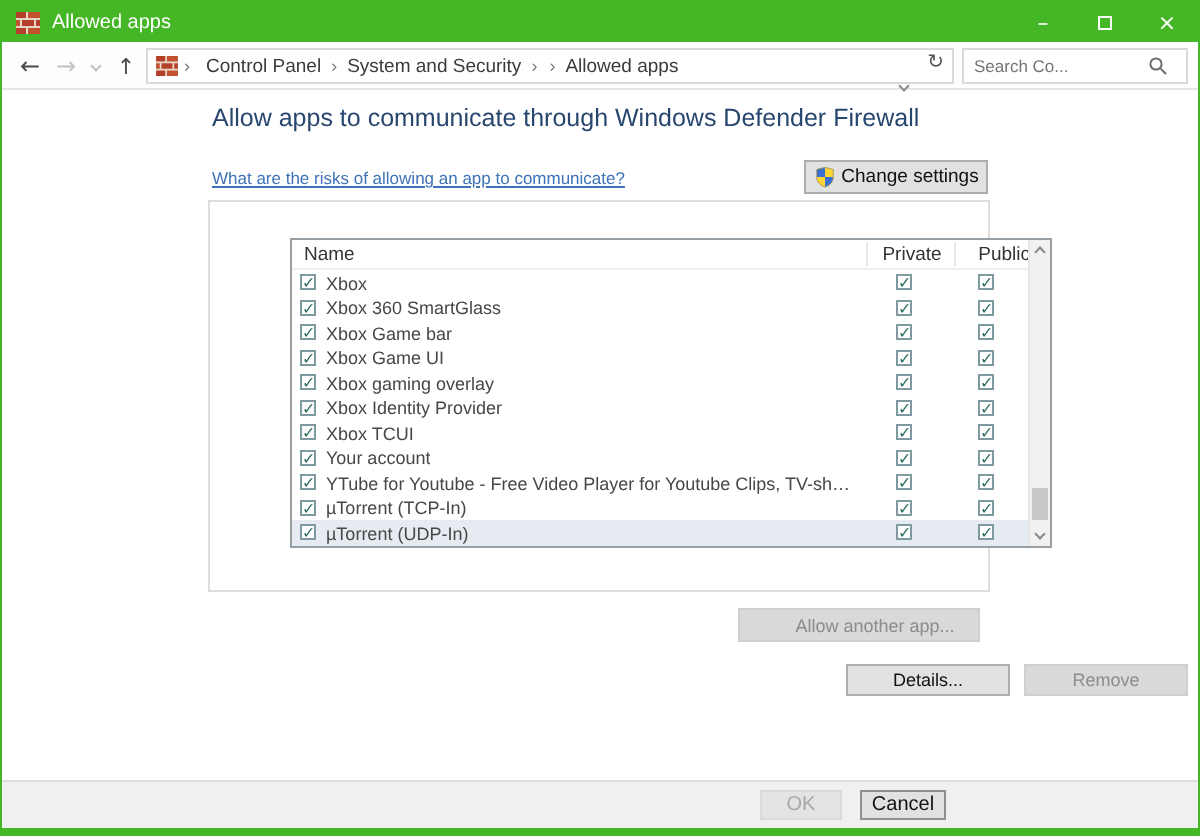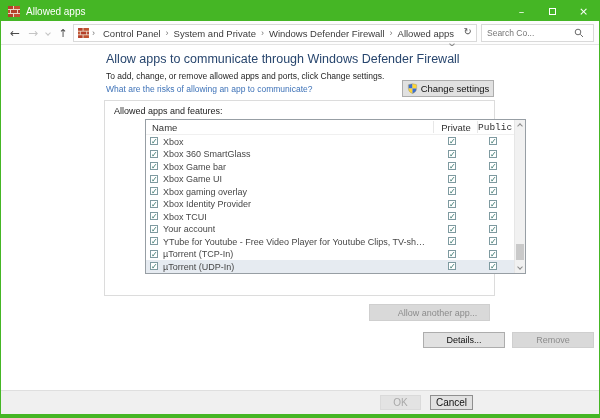--- a/index.html
+++ b/index.html
@@ -26,31 +26,31 @@
   .searchbox{position:absolute;left:480px;top:3px;width:113px;height:18px;border:1px solid #d9d9d9;background:#fff;display:flex;align-items:center;}
   .searchbox input{border:0;outline:0;width:92px;font-size:8.5px;color:#555;padding:0 0 0 5px;font-family:"Liberation Sans","DejaVu Sans",sans-serif;background:transparent;}
   .chev{display:inline-block;width:4px;height:4px;border-right:1px solid #8a8a8a;border-bottom:1px solid #8a8a8a;}
   .chev.down{transform:rotate(45deg);}
   .chev.up{transform:rotate(-135deg);}
   .chev.dim{border-color:#c4c4c4;}
   
   .content{position:absolute;left:0;top:45px;width:100%;height:395px;background:#fff;}
   .heading{position:absolute;left:105px;top:6px;font-size:12.5px;color:#28466e;}
   .desc{position:absolute;left:105px;top:25px;font-size:8.5px;color:#1f1f1f;}
-  .risk-link{position:absolute;left:105px;top:38px;font-size:8.5px;color:#3f73b8;cursor:pointer;}
+  .risk-link{position:absolute;left:105px;top:38px;font-size:8.5px;color:#3f73b8;cursor:pointer;text-decoration:underline;}
   .btn{background:#e1e1e1;border:1px solid #adadad;color:#111;text-align:left;display:flex;align-items:center;justify-content:center;font-size:9px;cursor:default;}
   .btn.disabled{background:#d9d9d9;border-color:#cfcfcf;color:#8c8c8c;}
   .change-settings{position:absolute;left:401px;top:34px;width:92px;height:17px;gap:3px;font-size:9.5px;}
   .groupbox{position:absolute;left:103px;top:54px;width:391px;height:196px;border:1px solid #dcdcdc;background:#fff;}
   .group-label{position:absolute;left:9px;top:5px;font-size:9px;color:#222;}
   .list{position:absolute;left:5px;top:18px;width:381px;height:155px;border:1px solid #979ea4;background:#fff;margin-left:35px;}
   .list-header{position:absolute;left:0;top:0;width:369px;height:15px;font-size:9.5px;color:#333;background:#fff;border-bottom:1px solid #f0f0f0;}
   .col-name{position:absolute;left:6px;top:2px;}
   .col-private{position:absolute;left:288px;width:44px;top:2px;text-align:center;}
-  .col-public{position:absolute;left:332px;width:37px;top:2px;text-align:left;font-family:Liberation Mono, monospace;}
+  .col-public{position:absolute;left:332px;width:37px;top:2px;text-align:right;}
   .hsep{position:absolute;top:1px;width:1px;height:12px;background:#e7e7e7;}
   .rows{position:absolute;left:0;top:15px;width:369px;height:138px;overflow:hidden;}
   .row{position:relative;width:100%;height:12.5px;font-size:9px;color:#474747;}
   .row.selected{background:#e6ebf1;}
   .cb{position:absolute;top:2px;width:8px;height:8px;border:1px solid #7e9aa0;background:#fff;font-size:8px;line-height:7px;text-align:center;color:#2c6e64;font-family:"DejaVu Sans",sans-serif;}
   .cb-name{left:4px;}
   .cb-private{left:302px;}
   .cb-public{left:343px;}
   .app-name{position:absolute;left:17px;top:1.5px;max-width:266px;white-space:nowrap;overflow:hidden;text-overflow:ellipsis;}
   .scrollbar{position:absolute;right:0;top:0;width:11px;height:153px;background:#f1f1f1;border-left:1px solid #e6e6e6;}
@@ -121,44 +121,42 @@
             <rect x="3" y="4" width="6" height="3" fill="#b5402a"></rect>
             <rect x="10" y="4" width="2" height="3" fill="#b5402a"></rect>
           <rect x="0" y="8" width="5" height="3" fill="#b5402a"></rect>
             <rect x="6" y="8" width="6" height="3" fill="#c1512f"></rect>
         </svg>
       </span>
       <span class="crumb-sep">›</span>
       <div class="crumbs">
           <span class="crumb">Control Panel</span>
           <span class="crumb-sep">›</span>
-          <span class="crumb">System and Private</span>
+          <span class="crumb">System and Security</span>
           <span class="crumb-sep">›</span>
-          <span class="crumb">Windows Defender Firewall</span>
           <span class="crumb-sep">›</span>
           <span class="crumb">Allowed apps</span>
         </div>
       <span class="addr-chev"><span class="chev down"></span></span>
       <span class="addr-refresh"><span>↻</span></span>
     </div>
 
     <div class="searchbox">
       <input type="text" placeholder="Search Co..." style="">
       <span style="display:inline-flex;">
         <svg width="10" height="10" viewBox="0 0 10 10">
           <circle cx="4" cy="4" r="2.8" fill="none" stroke="#6b6b6b" stroke-width="1"></circle>
           <line x1="6.3" y1="6.3" x2="9" y2="9" stroke="#6b6b6b" stroke-width="1"></line>
         </svg>
       </span>
     </div>
   </div>
 
   <div class="content">
     <div class="heading">Allow apps to communicate through Windows Defender Firewall</div>
-    <div class="desc">To add, change, or remove allowed apps and ports, click Change settings.</div>
     <a class="risk-link">What are the risks of allowing an app to communicate?</a>
 
     <div class="btn change-settings">
       <span style="display:inline-flex;">
         <svg width="11" height="11" viewBox="0 0 16 16">
           <defs>
               <clipPath id="sh">
                 <path d="M8 1 L14 2.5 V8 C14 12 11 14.3 8 15.3 C5 14.3 2 12 2 8 V2.5 Z"></path>
               </clipPath>
             </defs>
@@ -168,21 +166,20 @@
             <rect x="0" y="8" width="8" height="8" fill="#ffd633"></rect>
             <rect x="8" y="8" width="8" height="8" fill="#3b6fd4"></rect>
           </g>
           <path d="M8 1 L14 2.5 V8 C14 12 11 14.3 8 15.3 C5 14.3 2 12 2 8 V2.5 Z" fill="none" stroke="#9b8e43" stroke-width="0.6"></path>
         </svg>
       </span>
       <span>Change settings</span>
     </div>
 
     <div class="groupbox">
-      <div class="group-label">Allowed apps and features:</div>
 
       <div class="list">
         <div class="list-header">
           <span class="col-name">Name</span>
           <span class="hsep" style="left:287px;"></span>
           <span class="col-private">Private</span>
           <span class="hsep" style="left:331px;"></span>
           <span class="col-public">Public</span>
         </div>
 

